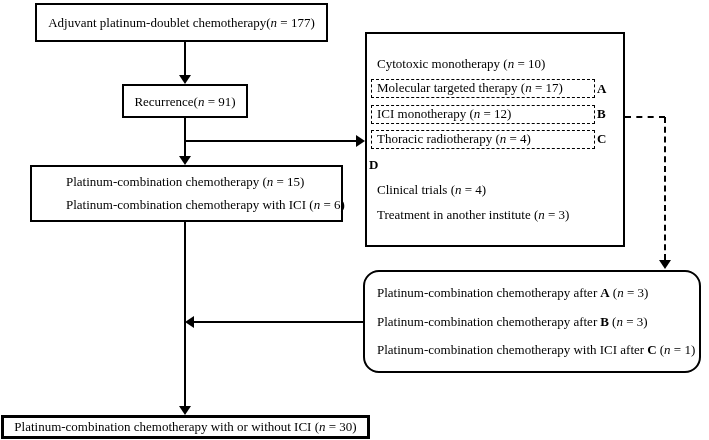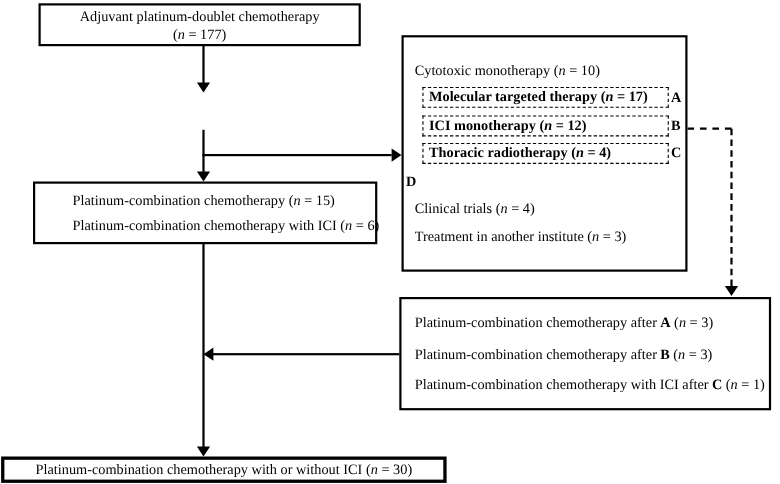--- a/index.html
+++ b/index.html
@@ -14,54 +14,53 @@
     color: #000;
     overflow: hidden;
   }
   .box {
     position: absolute;
     border: 2px solid #000;
     background: #fff;
   }
   .center {
     display: flex;
-    flex-direction: column;
+    flex-direction: row;
     align-items: center;
     justify-content: center;
     text-align: center;
   }
   #box-adjuvant { left: 35px; top: 3px; width: 293px; height: 39px; line-height: 16px; }
   #box-recurrence { left: 122px; top: 84px; width: 126px; height: 34px; line-height: 15px; }
   #box-treatments {
     left: 365px; top: 32px; width: 260px; height: 215px;
     padding: 18px 0; display: flex; flex-direction: column; justify-content: space-between;
   }
   .t-row { height: 23px; display: flex; align-items: center; white-space: nowrap; }
   .t-row .plain { padding-left: 10px; }
   .t-row .dashed-outline {
-    margin-left: 17px; width: 224px;
+    margin-left: 4px; width: 224px;
     border: 1.5px dashed #000;
     padding: 0 2px 1px 5px;
-    font-weight: bold;
   }
   .t-row .tag { margin-left: 2px; font-weight: bold; }
   #box-platinum {
     left: 30px; top: 165px; width: 313px; height: 57px;
     display: flex; flex-direction: column; justify-content: space-evenly;
     padding-left: 34px; white-space: nowrap;
   }
   #box-after {
     left: 363px; top: 270px; width: 338px; height: 103px;
     display: flex; flex-direction: column; justify-content: space-evenly;
-    padding-left: 12px; white-space: nowrap;
+    padding-left: 12px; white-space: nowrap; border-radius: 16px;
   }
   .a-row b { margin-left: 0.24em; }
   .a-row .npart { margin-left: 0.24em; }
   #box-final {
-    left: 1px; top: 415px; width: 405px; height: 24px;
+    left: 1px; top: 415px; width: 369px; height: 24px;
     border-width: 3px; display: flex; align-items: center; justify-content: center;
     text-align: center; white-space: nowrap;
   }
   .vline { position: absolute; width: 2px; background: #000; }
   .hline { position: absolute; height: 2px; background: #000; }
   .dash-h { position: absolute; height: 0; border-top: 2px dashed #000; }
   .dash-v { position: absolute; width: 0; border-left: 2px dashed #000; }
   .arr-down { position: absolute; width: 0; height: 0;
     border-left: 6px solid transparent; border-right: 6px solid transparent; border-top: 9px solid #000; }
   .arr-right { position: absolute; width: 0; height: 0;
@@ -72,20 +71,24 @@
 </head>
 <body>
 
 <div class="canvas">
 
   <div class="box center" id="box-adjuvant">
     <div>Adjuvant platinum-doublet chemotherapy</div>
     <div class="nital">(<i>n</i> = 177)</div>
   </div>
 
+  <div class="box center" id="box-recurrence">
+    <div>Recurrence</div>
+    <div class="nital">(<i>n</i> = 91)</div>
+  </div>
 
   <div class="box" id="box-treatments">
     <div class="t-row">
       <span class="plain nital">Cytotoxic monotherapy (<i>n</i> = 10)</span>
     </div>
     <div class="t-row">
       <span class="dashed-outline nital">Molecular targeted therapy (<i>n</i> = 17)</span>
       <b class="tag">A</b>
     </div>
     <div class="t-row">

